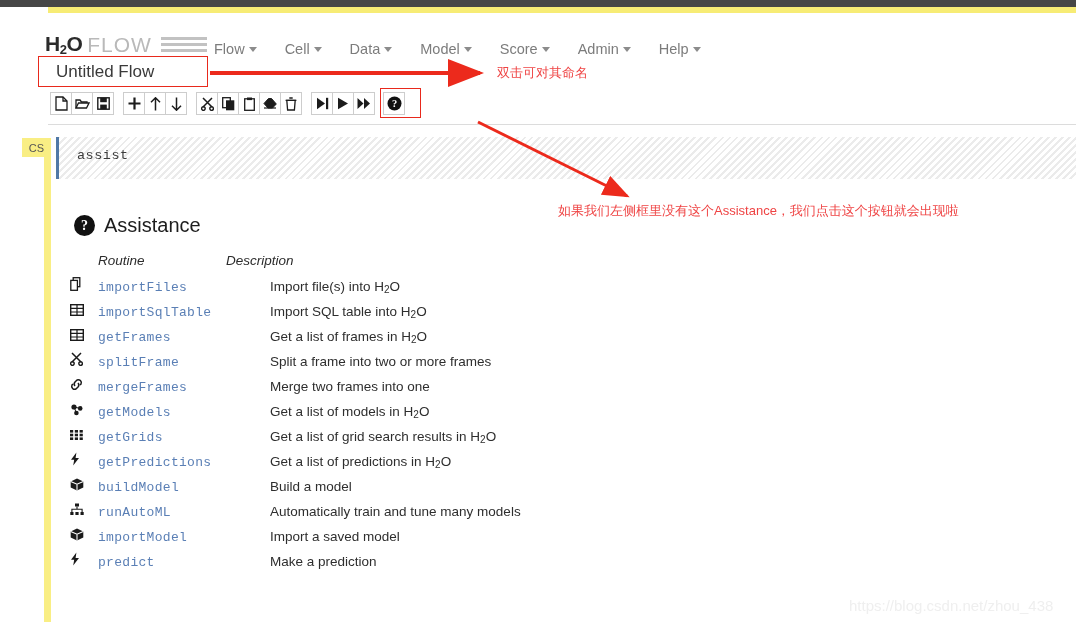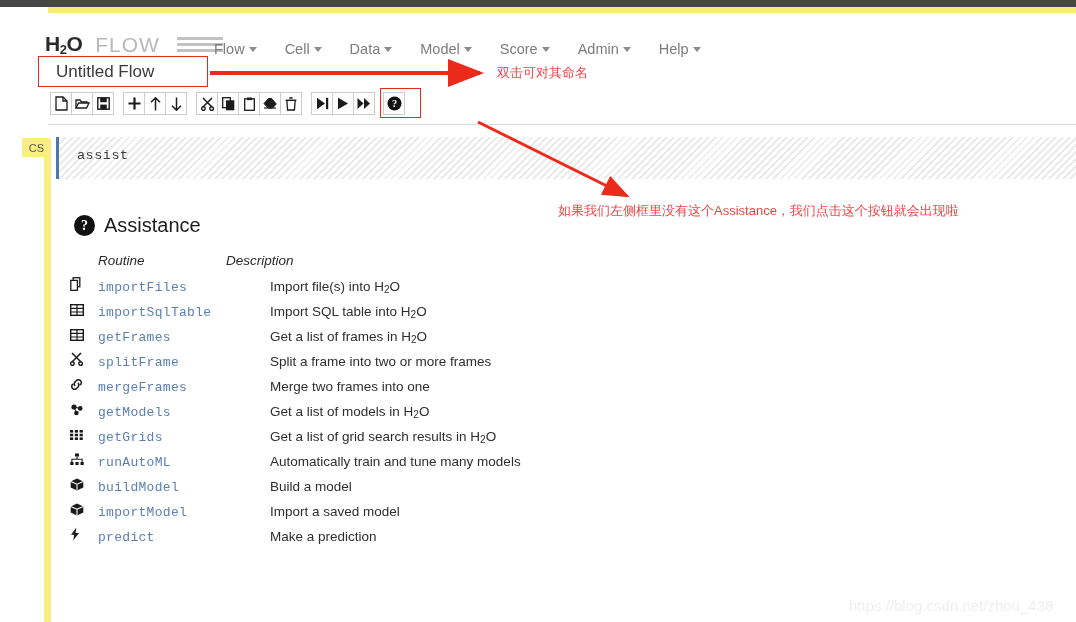--- a/index.html
+++ b/index.html
@@ -23,21 +23,21 @@
     background:#f7ec75;
   }
 
   
   #header {
     position:absolute; left:0; top:13px; width:1076px; height:42px;
     background:#fff;
   }
   #brand {
     position:absolute; left:45px; top:20px;
-    display:flex; align-items:center; gap:13px;
+    display:flex; align-items:center; gap:5px;
   }
   .brand-h2o {
     font-size:21px; font-weight:bold; color:#2b2b2b; letter-spacing:-0.5px;
     line-height:1;
   }
   .brand-h2o sub { font-size:13px; vertical-align:-3px; }
   .brand-flow {
     font-size:21px; color:#b9b9b9; letter-spacing:1px; line-height:1;
   }
   #brand-bars {
@@ -419,47 +419,56 @@
                 <rect x="0" y="8.4" width="3.2" height="2.6"></rect>
                 <rect x="4.8" y="8.4" width="3.2" height="2.6"></rect>
                 <rect x="9.6" y="8.4" width="3.2" height="2.6"></rect>
               </g>
             </svg>
         </td>
         <td class="col-rout"><span class="routine-link">getGrids</span></td>
         <td class="col-desc"><span class="desc-text"><span>Get a list of grid search results in H</span><sub>2</sub><span>O</span></span></td>
       </tr>
 
-
+      <tr class="row">
+        <td class="col-icon">
+          <svg width="10" height="14" viewBox="0 0 10 14">
+              <path d="M6.4 0.5L1 7.8h3.2L3.2 13.5 9 6h-3.4z" fill="#1a1a1a"></path>
+            </svg>
+        </td>
+        <td class="col-rout"><span class="routine-link">getPredictions</span></td>
+        <td class="col-desc"><span class="desc-text"><span>Get a list of predictions in H</span><sub>2</sub><span>O</span></span></td>
+      </tr>
+
+
+      <tr class="row">
+        <td class="col-icon">
+          <svg width="14" height="13" viewBox="0 0 14 13">
+              <path d="M7 0.6L13.3 3.4v6.2L7 12.4 0.7 9.6V3.4z" fill="#1a1a1a"></path>
+              <path d="M0.7 3.4L7 6.2l6.3-2.8M7 6.2v6.2" stroke="#fff" stroke-width="1.1" fill="none"></path>
+            </svg>
+        </td>
+        <td class="col-rout"><span class="routine-link">buildModel</span></td>
+        <td class="col-desc"><span class="desc-text"><span>Build a model</span></span></td>
+      </tr>
 
       <tr class="row">
         <td class="col-icon">
           <svg width="14" height="13" viewBox="0 0 14 13">
               <g fill="#1a1a1a">
                 <rect x="5" y="0.5" width="4" height="3"></rect>
                 <rect x="0.3" y="9" width="3.2" height="3"></rect>
                 <rect x="5.4" y="9" width="3.2" height="3"></rect>
                 <rect x="10.5" y="9" width="3.2" height="3"></rect>
               </g>
               <path d="M7 3.5v2.8M1.9 9V6.3h10.2V9" stroke="#1a1a1a" stroke-width="1.1" fill="none"></path>
             </svg>
         </td>
         <td class="col-rout"><span class="routine-link">runAutoML</span></td>
         <td class="col-desc"><span class="desc-text"><span>Automatically train and tune many models</span></span></td>
-      </tr>
-
-      <tr class="row">
-        <td class="col-icon">
-          <svg width="14" height="13" viewBox="0 0 14 13">
-              <path d="M7 0.6L13.3 3.4v6.2L7 12.4 0.7 9.6V3.4z" fill="#1a1a1a"></path>
-              <path d="M0.7 3.4L7 6.2l6.3-2.8M7 6.2v6.2" stroke="#fff" stroke-width="1.1" fill="none"></path>
-            </svg>
-        </td>
-        <td class="col-rout"><span class="routine-link">buildModel</span></td>
-        <td class="col-desc"><span class="desc-text"><span>Build a model</span></span></td>
       </tr>
 
       <tr class="row">
         <td class="col-icon">
           <svg width="14" height="13" viewBox="0 0 14 13">
               <path d="M7 0.6L13.3 3.4v6.2L7 12.4 0.7 9.6V3.4z" fill="#1a1a1a"></path>
               <path d="M0.7 3.4L7 6.2l6.3-2.8M7 6.2v6.2" stroke="#fff" stroke-width="1.1" fill="none"></path>
             </svg>
         </td>
         <td class="col-rout"><span class="routine-link">importModel</span></td>

